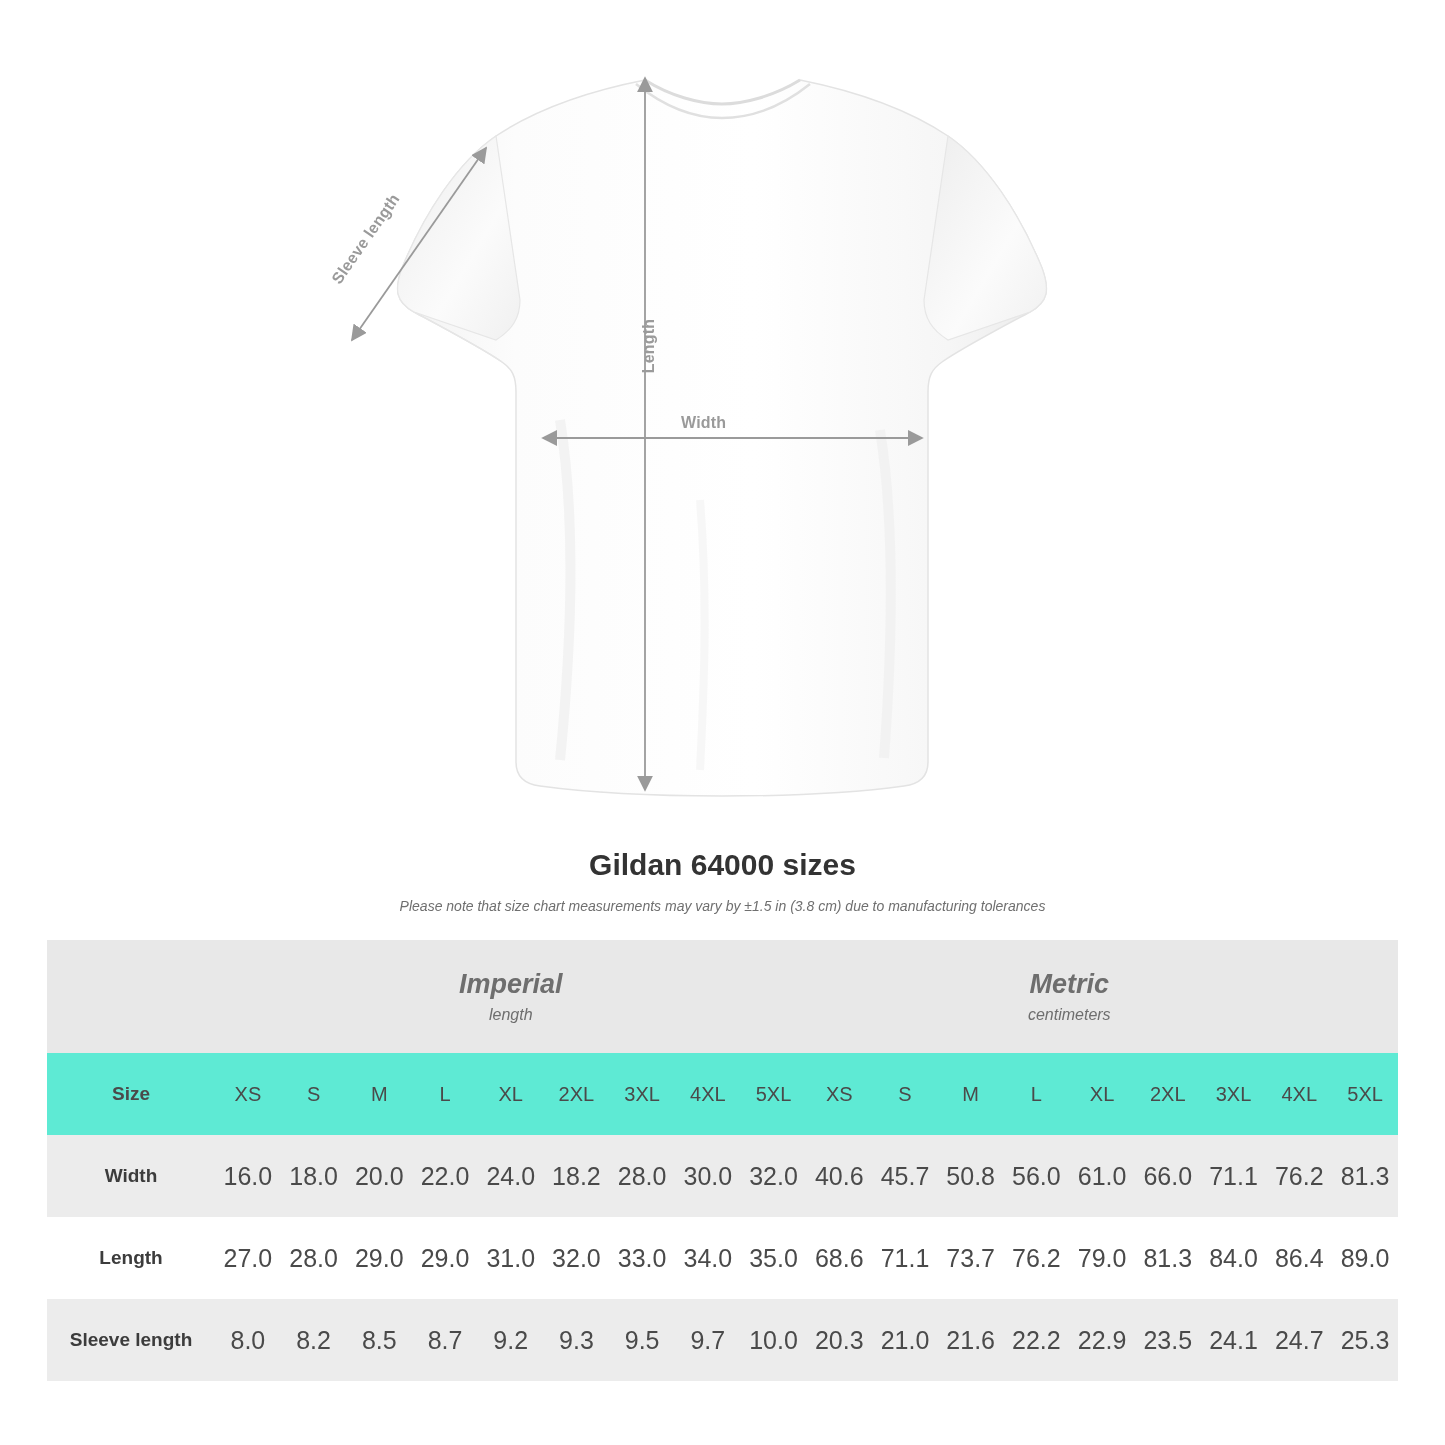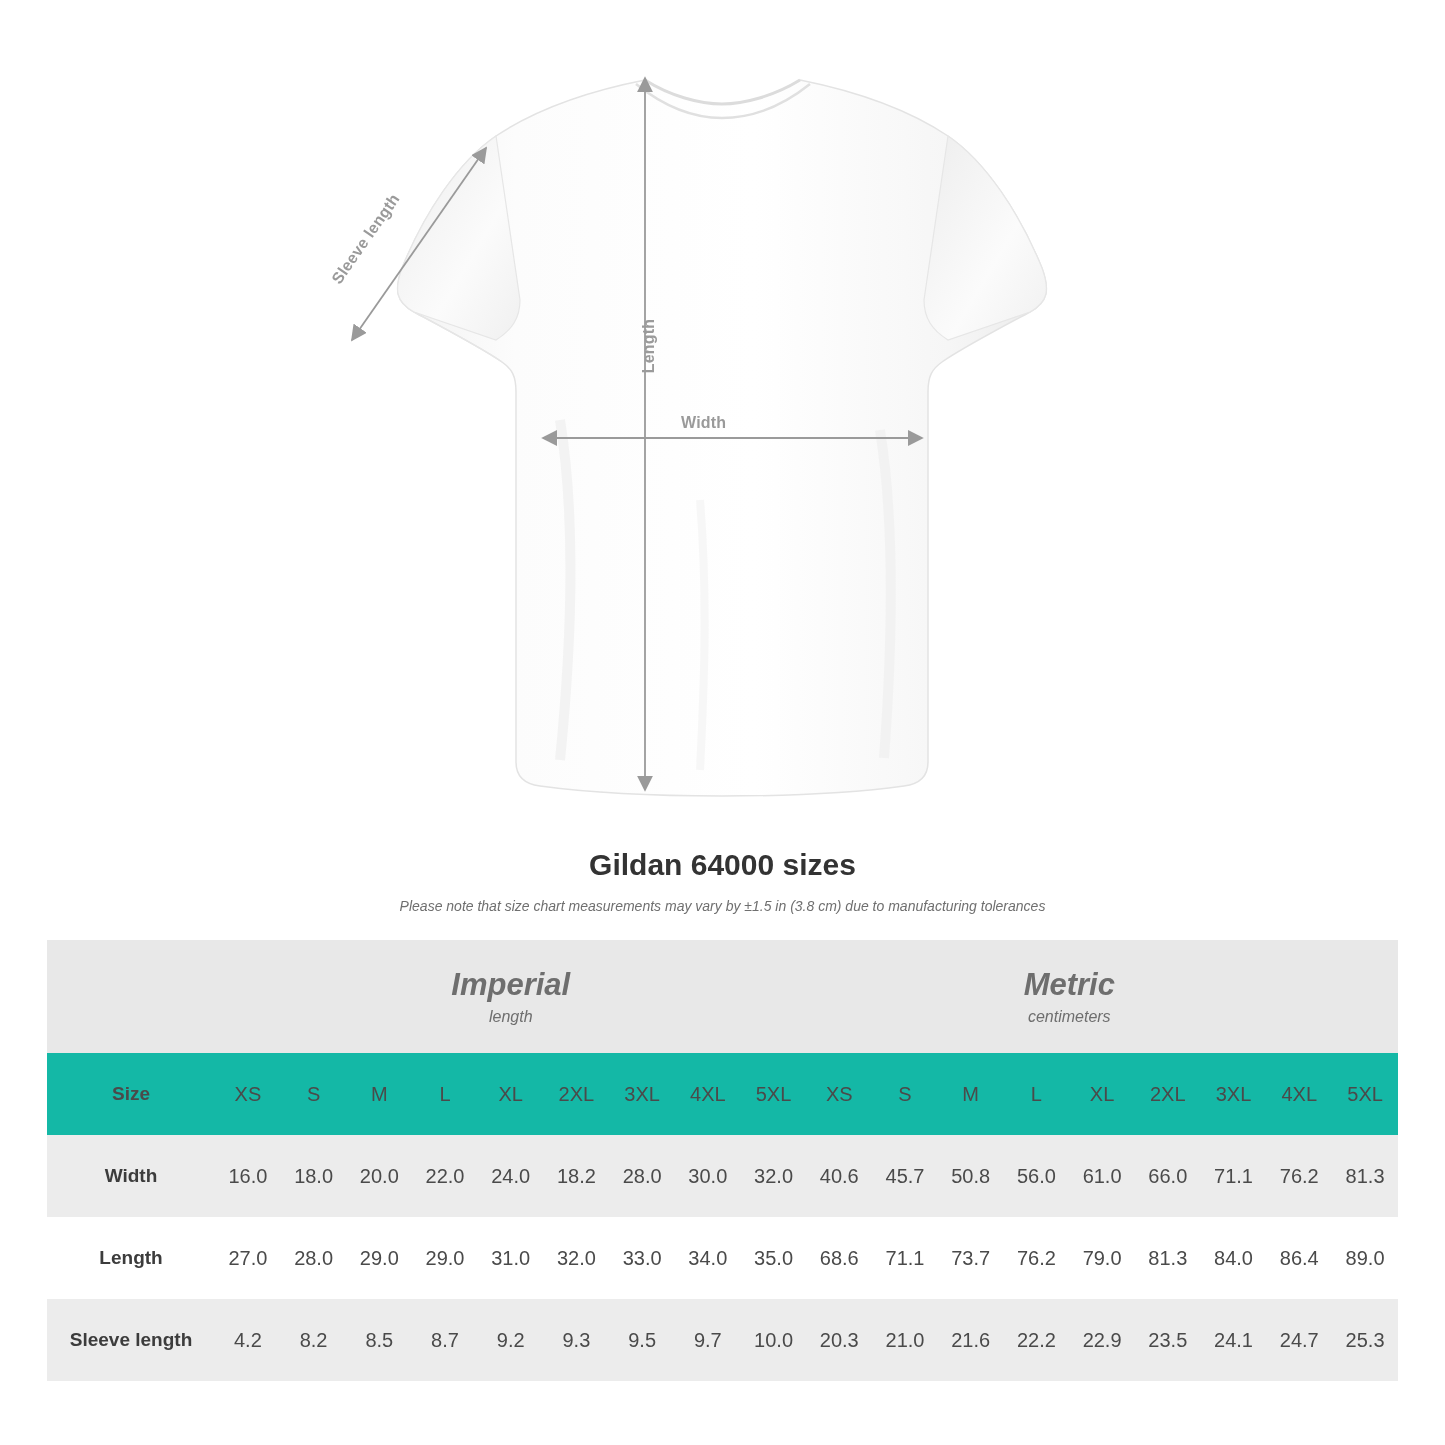--- a/index.html
+++ b/index.html
@@ -88,46 +88,46 @@
     text-align: center;
     vertical-align: middle;
     font-weight: normal;
     padding: 0;
   }
   .unit-row td {
     background: #e8e8e8;
     height: 113px;
   }
   .unit-name {
-    font-size: 31px;
+    font-size: 27px;
     font-weight: bold;
     font-style: italic;
     color: #6e6e6e;
     line-height: 1.15;
   }
   .unit-sub {
     font-size: 16px;
     font-style: italic;
     color: #6e6e6e;
     padding-top: 6px;
   }
   .head-row td {
-    background: #14b8a6;
+    background: #5eead4;
     height: 82px;
     font-size: 20px;
     color: #4a4a4a;
     margin-top: 20px;
   }
   .head-row td.rowhead {
     font-weight: bold;
     font-size: 19px;
   }
   .data-row td {
     height: 82px;
-    font-size: 20px;
+    font-size: 25px;
     color: #4a4a4a;
   }
   .row-shade td { background: #ececec; }
   .row-plain td { background: #ffffff; }
   .data-row td.rowhead {
     font-weight: bold;
     font-size: 19px;
     color: #3c3c3c;
   }
   col.first { width: 168px; }
@@ -308,21 +308,21 @@
           <td>76.2</td>
           <td>79.0</td>
           <td>81.3</td>
           <td>84.0</td>
           <td>86.4</td>
           <td>89.0</td>
         </tr>
 
         <tr class="data-row row-shade">
           <td class="rowhead">Sleeve length</td>
-          <td>4.2</td>
+          <td>8.0</td>
           <td>8.2</td>
           <td>8.5</td>
           <td>8.7</td>
           <td>9.2</td>
           <td>9.3</td>
           <td>9.5</td>
           <td>9.7</td>
           <td>10.0</td>
           <td>20.3</td>
           <td>21.0</td>

